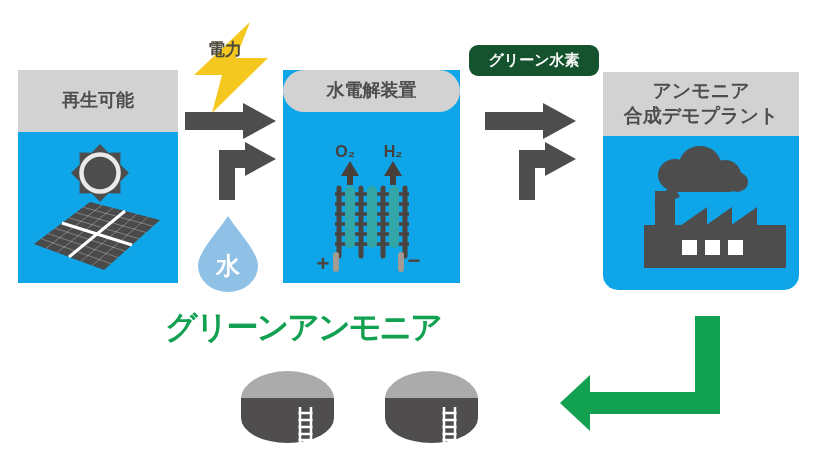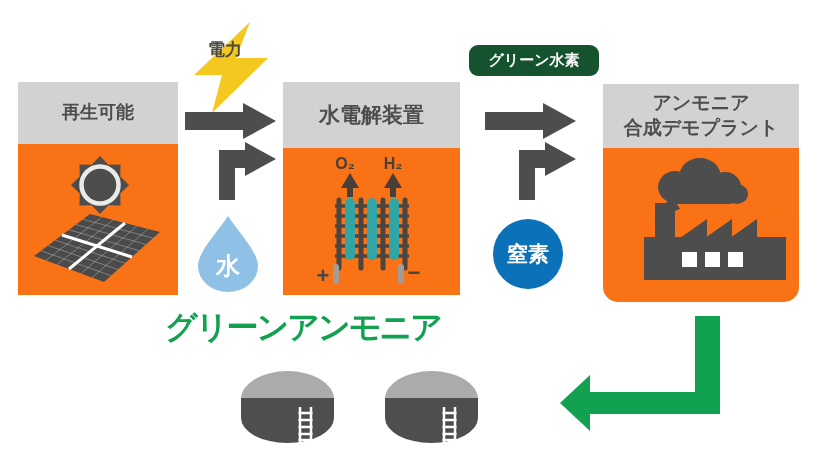--- a/index.html
+++ b/index.html
@@ -1,27 +1,27 @@
 <!DOCTYPE html>
 <html><head>
 <meta charset="utf-8">
 <style>
   html,body{margin:0;padding:0;background:#ffffff;}
   .canvas{position:relative;width:820px;height:465px;background:#ffffff;overflow:hidden;
           font-family:"Liberation Sans","DejaVu Sans",sans-serif;}
   .abs{position:absolute;}
   
-  .pbox{position:absolute;background:#f97316;margin-top:12px;}
+  .pbox{position:absolute;background:#0ea5e9;}
   .pbox .hdr{width:100%;background:#d2d2d2;display:flex;flex-direction:column;
              align-items:center;justify-content:center;color:#4d4d4d;font-weight:bold;
              line-height:1.3;text-align:center;}
   #box-renewable{left:18px;top:70px;width:160px;height:213px;}
   #box-renewable .hdr{height:62px;font-size:18px;}
   #box-electrolyzer{left:283px;top:70px;width:177px;height:213px;}
-  #box-electrolyzer .hdr{height:66px;font-size:21px;}
+  #box-electrolyzer .hdr{height:42px;font-size:18px;border-radius:29px;}
   #box-plant{left:603px;top:72px;width:196px;height:218px;border-radius:15px;}
   #box-plant .hdr{height:64px;font-size:19px;}
   
   #bolt{left:192px;top:20px;width:78px;height:95px;}
   #arrows-1{left:183px;top:102px;width:95px;height:102px;}
   #arrows-2{left:483px;top:102px;width:95px;height:102px;}
   #waterdrop{left:196px;top:214px;width:64px;height:78px;}
   #badge-h2{left:469px;top:45px;width:130px;height:31px;background:#14532d;border-radius:9px;
             display:flex;align-items:center;justify-content:center;color:#ffffff;
             font-weight:bold;font-size:15px;}
@@ -139,23 +139,20 @@
   </div>
 
   <svg class="abs" id="arrows-2" viewBox="0 0 95 102">
     <g fill="#4d4d4d">
       <rect x="2" y="10" width="58" height="18"></rect>
       <polygon points="60,1 93,19 60,37"></polygon>
       <polygon points="36,98 36,48 62,48 62,40 93,57 62,74 62,66 52,66 52,98"></polygon>
     </g>
   </svg>
 
-  <div class="abs" id="nitrogen">
-    <span>窒素</span>
-  </div>
 
   <div class="pbox" id="box-plant">
     <div class="hdr">
       <span>アンモニア</span>
       <span>合成デモプラント</span>
     </div>
     <svg class="abs" id="factory" viewBox="0 0 175 135">
       <g fill="#4d4d4d">
         <g>
           <ellipse cx="55" cy="30" rx="17" ry="16"></ellipse>

